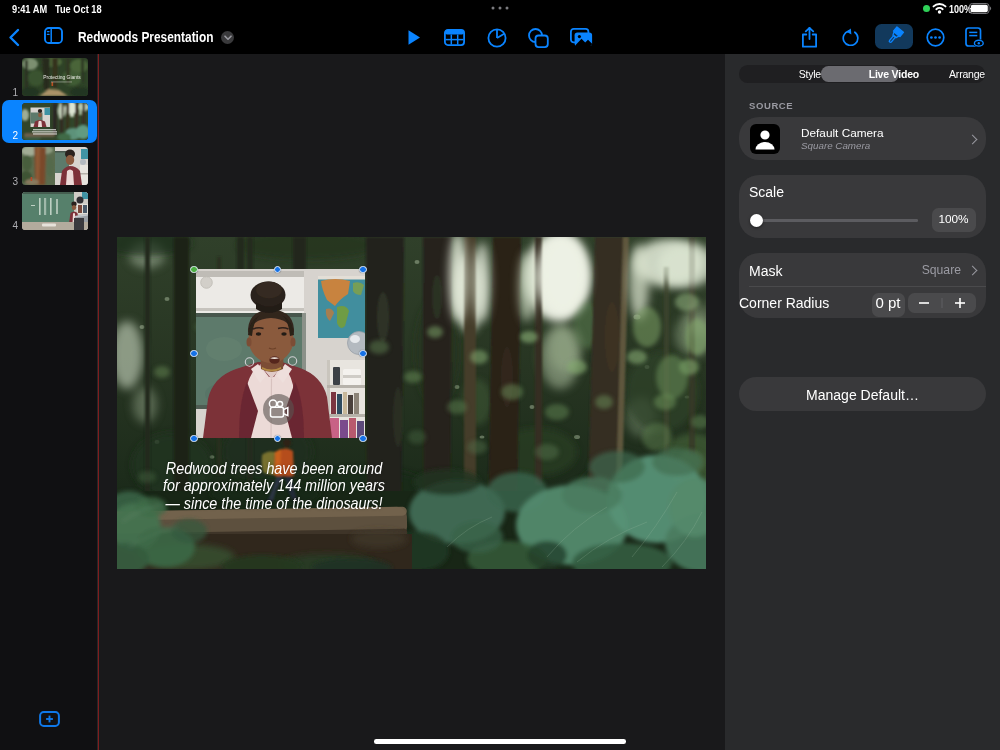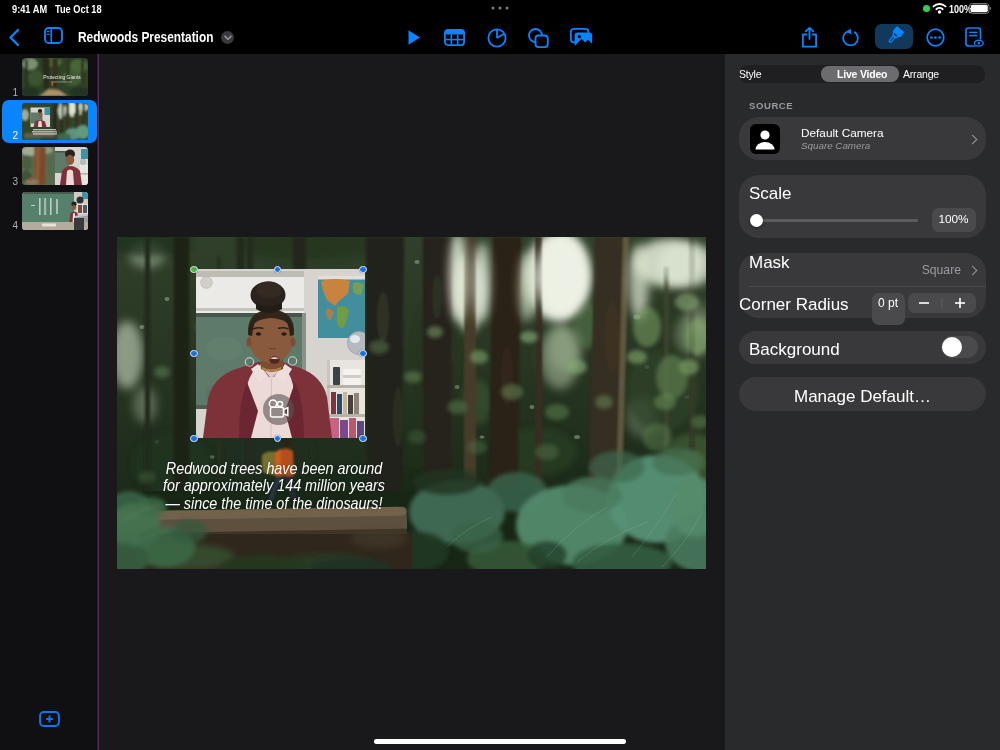--- a/index.html
+++ b/index.html
@@ -1,19 +1,19 @@
 <!DOCTYPE html>
 <html><head>
 <meta charset="utf-8">
 <style>
   * { margin:0; padding:0; box-sizing:border-box; }
   html,body { width:1000px; height:750px; background:#000; overflow:hidden;
     font-family:"Liberation Sans", sans-serif; }
   .abs { position:absolute; }
-  #stage { position:relative; width:1000px; height:750px; background:#701a75; }
+  #stage { position:relative; width:1000px; height:750px; background:#7f1d1d; }
 
   
   #status { position:absolute; left:0; top:0; width:1000px; height:21px; background:#000; color:#fff; }
   #status .time { position:absolute; left:12px; top:3px; font-size:10.5px; font-weight:700; transform:scaleX(0.88); transform-origin:left; }
   #status .date { position:absolute; left:55px; top:3px; font-size:10.5px; font-weight:700; transform:scaleX(0.88); transform-origin:left; }
   #status .pct  { position:absolute; left:948.5px; top:3.5px; font-size:10px; font-weight:700; transform:scaleX(0.9); transform-origin:left; }
 
   
   #toolbar { position:absolute; left:0; top:21px; width:1000px; height:33px; background:#000; }
   .title { position:absolute; left:78px; top:8px; font-size:14.5px; font-weight:700; color:#fff; transform:scaleX(0.82); transform-origin:left; }
@@ -34,25 +34,25 @@
 
   .handle { position:absolute; width:7.5px; height:7.5px; border-radius:50%; background:#1672e6; border:1px solid #e8f0fa; box-shadow:0 0 1px rgba(0,0,0,0.5); }
   .handle.green { background:#4caf43; }
 
   #slidetext { position:absolute; left:114px; top:460px; width:320px; text-align:center; color:#fff;
      font-size:16.5px; font-style:italic; line-height:17.4px; text-shadow:0 0 3px rgba(0,0,0,0.35); transform:scaleX(0.87); }
 
   
   #panel { position:absolute; left:725px; top:54px; width:275px; height:696px; background:#292a2c; color:#fff; }
   .seg { position:absolute; left:14px; top:11px; width:246px; height:17.5px; background:#1f1f21; border-radius:8.75px; }
-  .seg .opt { position:absolute; top:0; height:17.5px; line-height:18px; text-align:left; font-size:10.5px; letter-spacing:-0.2px; color:#fff; }
+  .seg .opt { position:absolute; top:0; height:17.5px; line-height:18px; text-align:right; font-size:10.5px; letter-spacing:-0.2px; color:#fff; }
   .seg .sel { position:absolute; left:82px; top:1px; width:78px; height:15.5px; background:#6b6b70; border-radius:7.5px; }
   .label-src { position:absolute; left:24px; top:46px; font-size:9.5px; color:#9a9aa2; letter-spacing:0.6px;font-weight:bold; }
   .card { position:absolute; left:14px; width:247px; background:#39393b; border-radius:20px; }
-  .rowtext { font-size:17px; color:#fff; }
+  .rowtext { font-size:14px; color:#fff; }
   .gray { color:#9b9ba3; }
   .chev { position:absolute; width:7px; height:7px; border-top:1.8px solid #98989f; border-right:1.8px solid #98989f; transform:rotate(45deg); }
   .pill { position:absolute; background:#4a4a4c; border-radius:6.5px; color:#fff; text-align:center; }
 
   
   #home { position:absolute; left:374px; top:739px; width:252px; height:4.6px; border-radius:2.3px; background:#fff; }
 </style>
 </head>
 <body>
 <div id="stage">
@@ -630,41 +630,36 @@
     </div>
 
     <div class="card" style="top:121px;height:62.5px">
       <div class="rowtext abs" style="left:10px;top:9px">Scale</div>
       <div class="abs" style="left:16px;top:44.3px;width:163px;height:2.6px;border-radius:1.3px;background:#5c5c60"></div>
       <div class="abs" style="left:10.8px;top:38.8px;width:13.5px;height:13.5px;border-radius:50%;background:#fff;box-shadow:0 1px 3px rgba(0,0,0,0.5)"></div>
       <div class="pill" style="left:192.5px;top:33px;width:44px;height:23.5px;line-height:23.5px;font-size:11.8px">100%</div>
     </div>
 
     <div class="card" style="top:198.5px;height:65.5px">
-      <div class="rowtext abs" style="left:10px;top:0">Mask</div>
+      <div class="rowtext abs" style="left:10px;top:10px">Mask</div>
       <div class="abs gray" style="left:150px;top:10px;font-size:12.2px;width:72px;text-align:right">Square</div>
       <div class="chev" style="left:230px;top:14.5px"></div>
       <div class="abs" style="left:10px;top:33.5px;width:237px;height:1px;background:#4a4a4c"></div>
       <div class="rowtext abs" style="left:0;top:42.5px">Corner Radius</div>
-      <div class="pill" style="left:132.5px;top:40.5px;width:33px;height:32px;line-height:20px;font-size:12px">0 pt</div>
+      <div class="pill" style="left:132.5px;top:40.5px;width:33px;height:24px;line-height:20px;font-size:15px">0 pt</div>
       <div class="pill" style="left:169px;top:40.5px;width:68px;height:20px">
         <svg width="68" height="20" viewBox="0 0 68 20">
           <line x1="11" y1="10" x2="21" y2="10" stroke="#fff" stroke-width="1.6"></line>
           <line x1="34" y1="5" x2="34" y2="15" stroke="#5f5f63" stroke-width="1"></line>
           <line x1="47" y1="10" x2="57" y2="10" stroke="#fff" stroke-width="1.6"></line>
           <line x1="52" y1="5" x2="52" y2="15" stroke="#fff" stroke-width="1.6"></line>
         </svg>
       </div>
     </div>
 
-    <div class="card" style="top:276.5px;height:33px">
-      <div class="rowtext abs" style="left:10px;top:9px">Background</div>
-      <div class="abs" style="left:202px;top:5.5px;width:36.5px;height:22px;border-radius:11px;background:#4a4a4c"></div>
-      <div class="abs" style="left:203px;top:6.5px;width:20px;height:20px;border-radius:50%;background:#fff"></div>
-    </div>
 
     <div class="card" style="top:323px;height:33.5px">
       <div class="rowtext abs" style="left:0;top:10px;width:247px;text-align:center">Manage Default…</div>
     </div>
   </div>
 
   <div id="home"></div>
 </div>
 
 </body></html>

